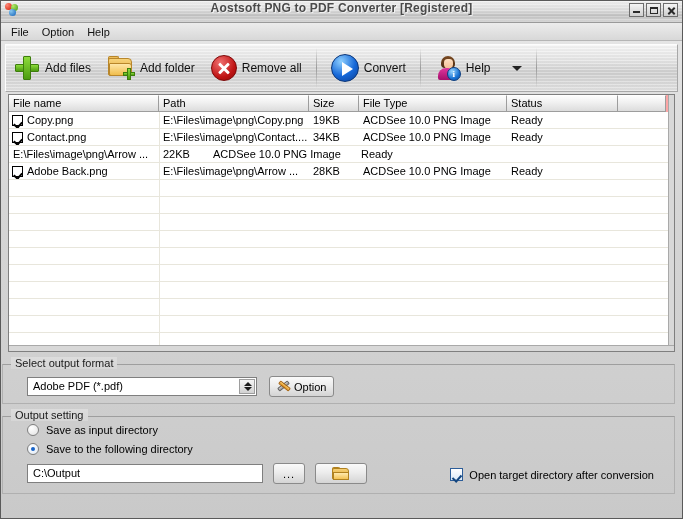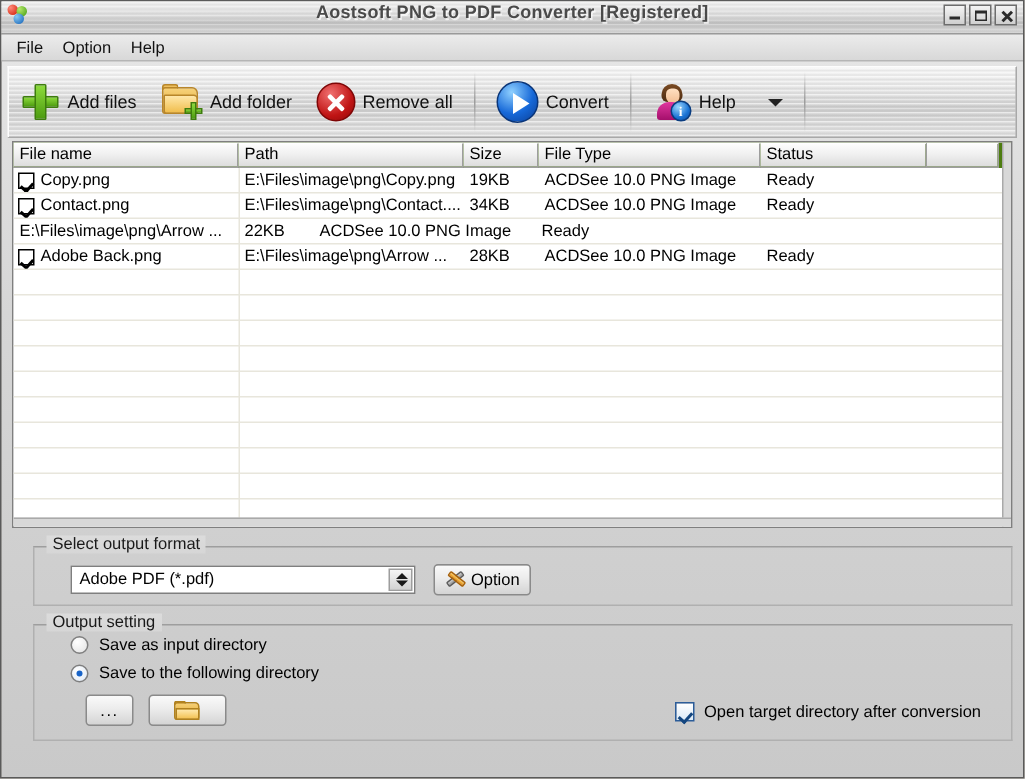--- a/index.html
+++ b/index.html
@@ -133,21 +133,21 @@
     border:1px solid #0a3d80;box-sizing:border-box;color:#fff;font-size:9px;font-weight:bold;
     text-align:center;line-height:12px;font-family:"Liberation Serif",serif;}
   .tb-caret{margin-left:22px;width:0;height:0;
     border-left:5px solid transparent;border-right:5px solid transparent;border-top:5px solid #222;}
 
   
   .listwrap{
     position:relative;margin:0 7px;height:258px;box-sizing:border-box;
     border:1px solid #7f7f7f;background:#ffffff;overflow:hidden;
   }
-  .lhead{display:flex;height:17px;background:#4d7c0f;}
+  .lhead{display:flex;height:17px;background:#fca5a5;}
   .lhead .hc{
     box-sizing:border-box;height:17px;line-height:15px;padding-left:4px;
     border-right:1px solid #9d9d9d;border-bottom:1px solid #9d9d9d;
     border-top:1px solid #ffffff;
     background:linear-gradient(180deg,#fdfdfd 0%,#f0f0f0 45%,#dcdcdc 100%);
     font-size:11px;color:#000;overflow:hidden;white-space:nowrap;cursor:default;
   }
   .lbody{position:relative;height:240px;background:#fff;}
   .lrow{display:flex;height:17px;box-sizing:border-box;border-bottom:1px solid #e8e6dc;}
   .lrow .cell{box-sizing:border-box;height:16px;line-height:16px;padding-left:4px;
@@ -160,21 +160,21 @@
   }
   .chk.on:after{
     content:"";position:absolute;left:2px;top:4px;width:4px;height:6px;
     border-right:2px solid #000;border-bottom:2px solid #000;transform:rotate(42deg);
   }
   .scroll-v{position:absolute;right:0;top:0;width:5px;height:100%;background:#d8d8d8;border-left:1px solid #a9a9a9;}
   .scroll-h{position:absolute;left:0;bottom:0;height:5px;width:100%;background:#d8d8d8;border-top:1px solid #a9a9a9;}
 
   
   .group{
-    position:relative;margin:12px 7px 0 21px;box-sizing:border-box;
+    position:relative;margin:12px 7px 0 1px;box-sizing:border-box;
     border:1px solid #b0b0b0;border-top-color:#9e9e9e;
     background:transparent;
   }
   .group > .glabel{
     position:absolute;top:-8px;left:8px;padding:0 4px;font-size:11px;color:#1a1a1a;
     background:linear-gradient(180deg,#dcdcdc,#d6d6d6);
   }
   .grp1{height:40px;}
   .grp2{height:78px;}
 
@@ -451,20 +451,21 @@
       <span class="radio"></span>
       <span class="radio-lbl">Save as input directory</span>
     </div>
 
     <div class="radio-line">
       <span class="radio on"></span>
       <span class="radio-lbl">Save to the following directory</span>
     </div>
 
     <div class="path-line">
+      <div class="txtbox">C:\Output</div>
       <div class="btn btn-dots">...</div>
       <div class="btn btn-folder">
         <span class="ic-folder-sm">
           <span class="tb"></span>
             <span class="bk"></span>
             <span class="fr"></span>
         </span>
       </div>
     </div>
 

